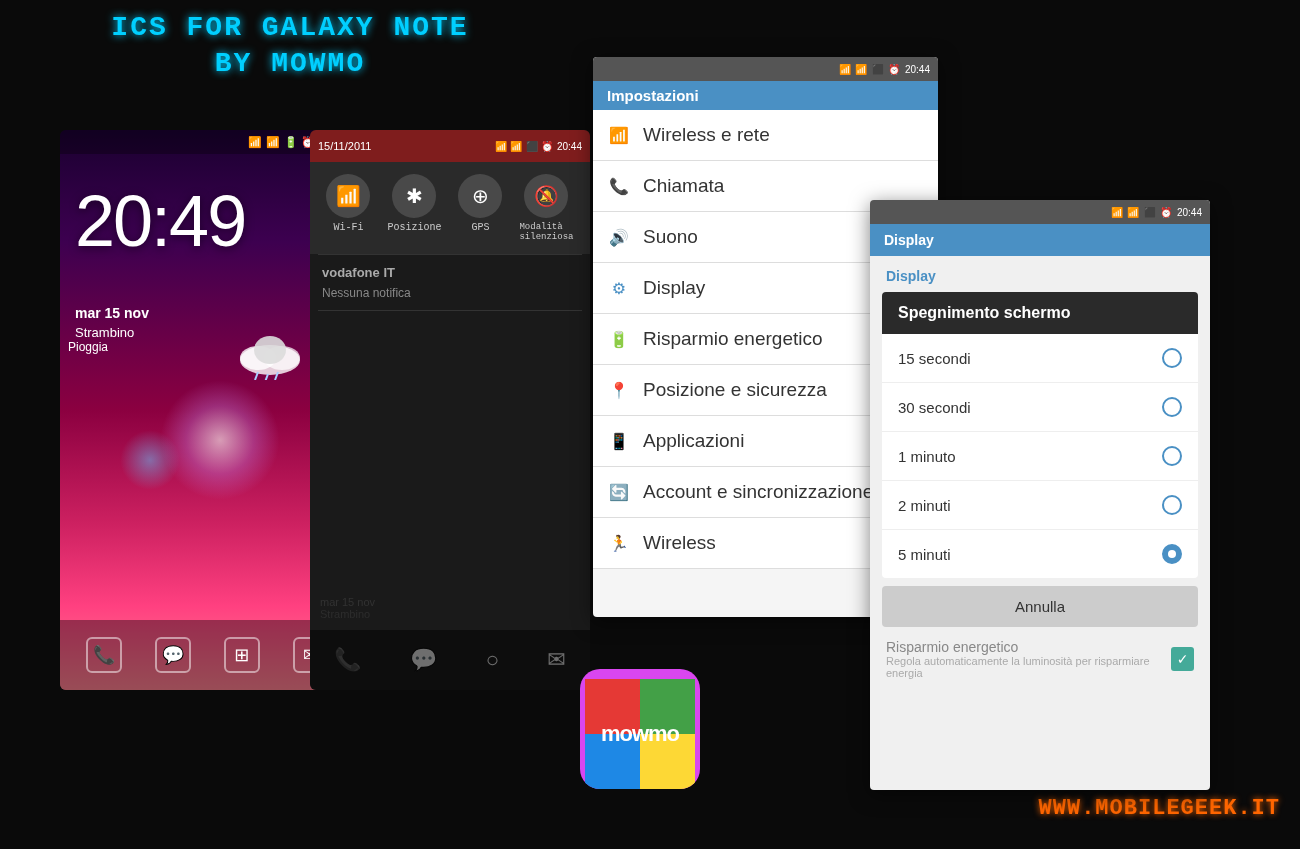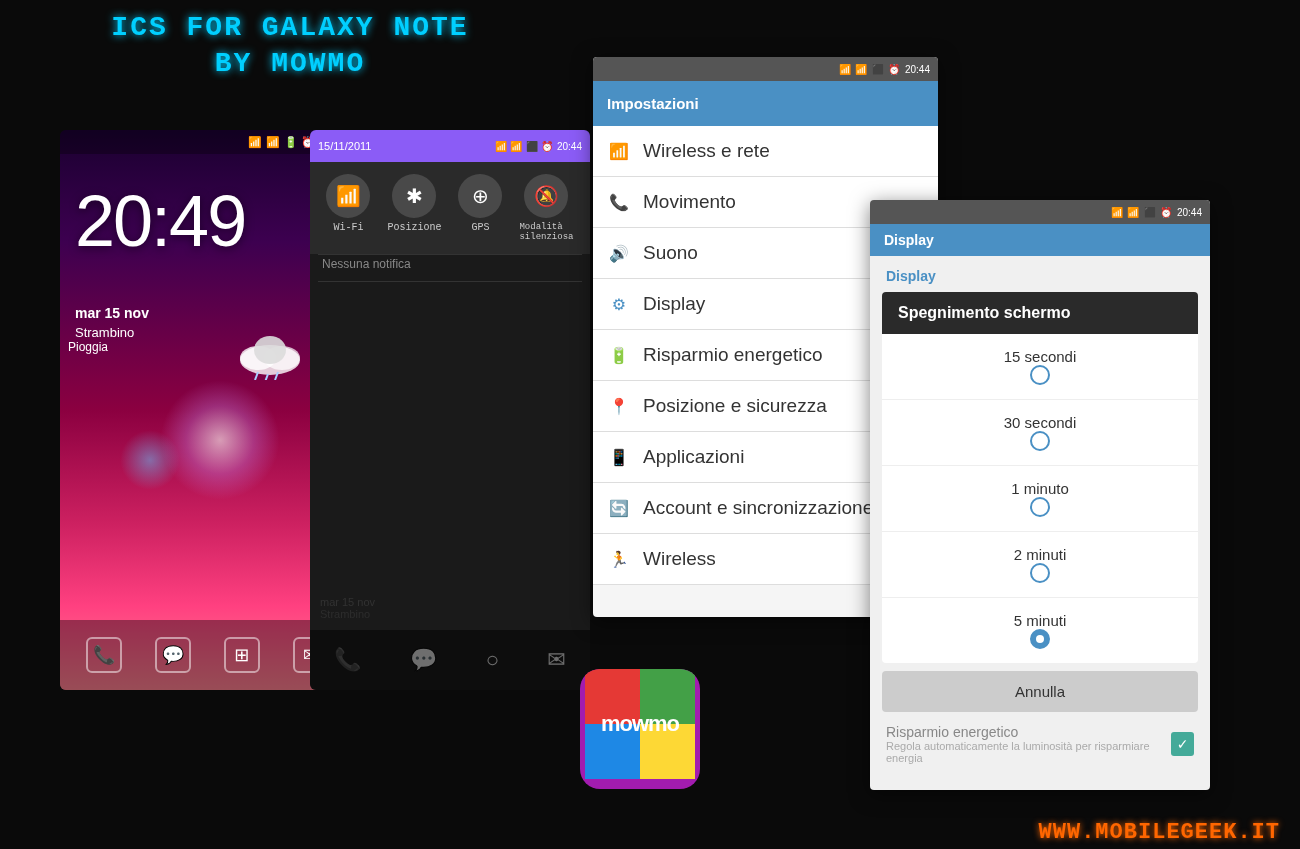--- a/index.html
+++ b/index.html
@@ -24,21 +24,21 @@
       font-weight: bold;
       color: #00cfff;
       text-shadow: 0 0 8px #00cfff;
       line-height: 1.3;
       letter-spacing: 2px;
     }
 
     
     .footer-url {
       position: absolute;
-      bottom: 4px;
+      bottom: 28px;
       right: 20px;
       font-family: 'Courier New', monospace;
       font-size: 22px;
       font-weight: bold;
       color: #ff6600;
       text-shadow: 0 0 6px #ff6600;
       letter-spacing: 1px;
     }
 
     
@@ -168,21 +168,21 @@
       width: 280px;
       height: 560px;
       background: #1a1a1a;
       border-radius: 6px;
       overflow: hidden;
     }
 
     .notif-status-bar {
       width: 100%;
       height: 24px;
-      background: #8b5cf6;
+      background: #7f1d1d;
       display: flex;
       align-items: center;
       justify-content: space-between;
       padding: 16px 8px;
     }
 
     .notif-status-bar .date-text {
       color: white;
       font-size: 11px;
     }
@@ -301,21 +301,21 @@
       gap: 4px;
     }
 
     .settings-status-bar span {
       color: white;
       font-size: 10px;
     }
 
     .settings-header {
       background: #4a90c4;
-      padding: 14px 14px;
+      padding: 6px 14px;
       color: white;
       font-size: 15px;
       font-weight: bold;
     }
 
     .settings-item {
       display: flex;
       align-items: center;
       padding: 14px 16px;
       border-bottom: 1px solid #ddd;
@@ -395,21 +395,20 @@
       border-radius: 0 0 4px 4px;
       overflow: hidden;
     }
 
     .radio-item {
       display: flex;
       align-items: center;
       justify-content: space-between;
       padding: 14px 16px;
       border-bottom: 1px solid #eee;
-      flex-direction: column;
     }
 
     .radio-item-label {
       color: #333;
       font-size: 15px;
     }
 
     .radio-circle {
       width: 20px;
       height: 20px;
@@ -478,23 +477,23 @@
 
     
     .mowmo-logo {
       position: absolute;
       bottom: 60px;
       left: 580px;
       width: 120px;
       height: 120px;
       border-radius: 20px;
       overflow: hidden;
-      background: #a21caf;
-      display: flex;
-      align-items: flex-start;
+      background: #d946ef;
+      display: flex;
+      align-items: flex-end;
       justify-content: center;
     }
 
     .mowmo-logo-inner {
       width: 110px;
       height: 110px;
       position: relative;
     }
 
     .mowmo-text {
@@ -609,20 +608,21 @@
       <div class="toggle-icon">⊕</div>
       <span class="toggle-label">GPS</span>
     </div>
     <div class="toggle-item">
       <div class="toggle-icon">🔕</div>
       <span class="toggle-label" style="font-size:9px;">Modalità<br>silenziosa</span>
     </div>
   </div>
 
   <div class="notif-divider"></div>
+  <div class="notif-carrier">vodafone IT</div>
   <div class="notif-no-notif">Nessuna notifica</div>
   <div class="notif-divider"></div>
 
   <div class="notif-ghost">
     <div style="color:#666;font-size:11px;">mar 15 nov</div>
     <div style="color:#555;font-size:11px;">Strambino</div>
   </div>
 
   <div class="notif-bottom-dock">
     <span>📞</span>
@@ -642,21 +642,21 @@
   </div>
 
   <div class="settings-header">Impostazioni</div>
 
   <div class="settings-item">
     <span class="settings-item-icon">📶</span>
     <span class="settings-item-text">Wireless e rete</span>
   </div>
   <div class="settings-item">
     <span class="settings-item-icon">📞</span>
-    <span class="settings-item-text">Movimento</span>
+    <span class="settings-item-text">Chiamata</span>
   </div>
   <div class="settings-item">
     <span class="settings-item-icon">🔊</span>
     <span class="settings-item-text">Suono</span>
   </div>
   <div class="settings-item">
     <span class="settings-item-icon">⚙</span>
     <span class="settings-item-text">Display</span>
   </div>
   <div class="settings-item">

